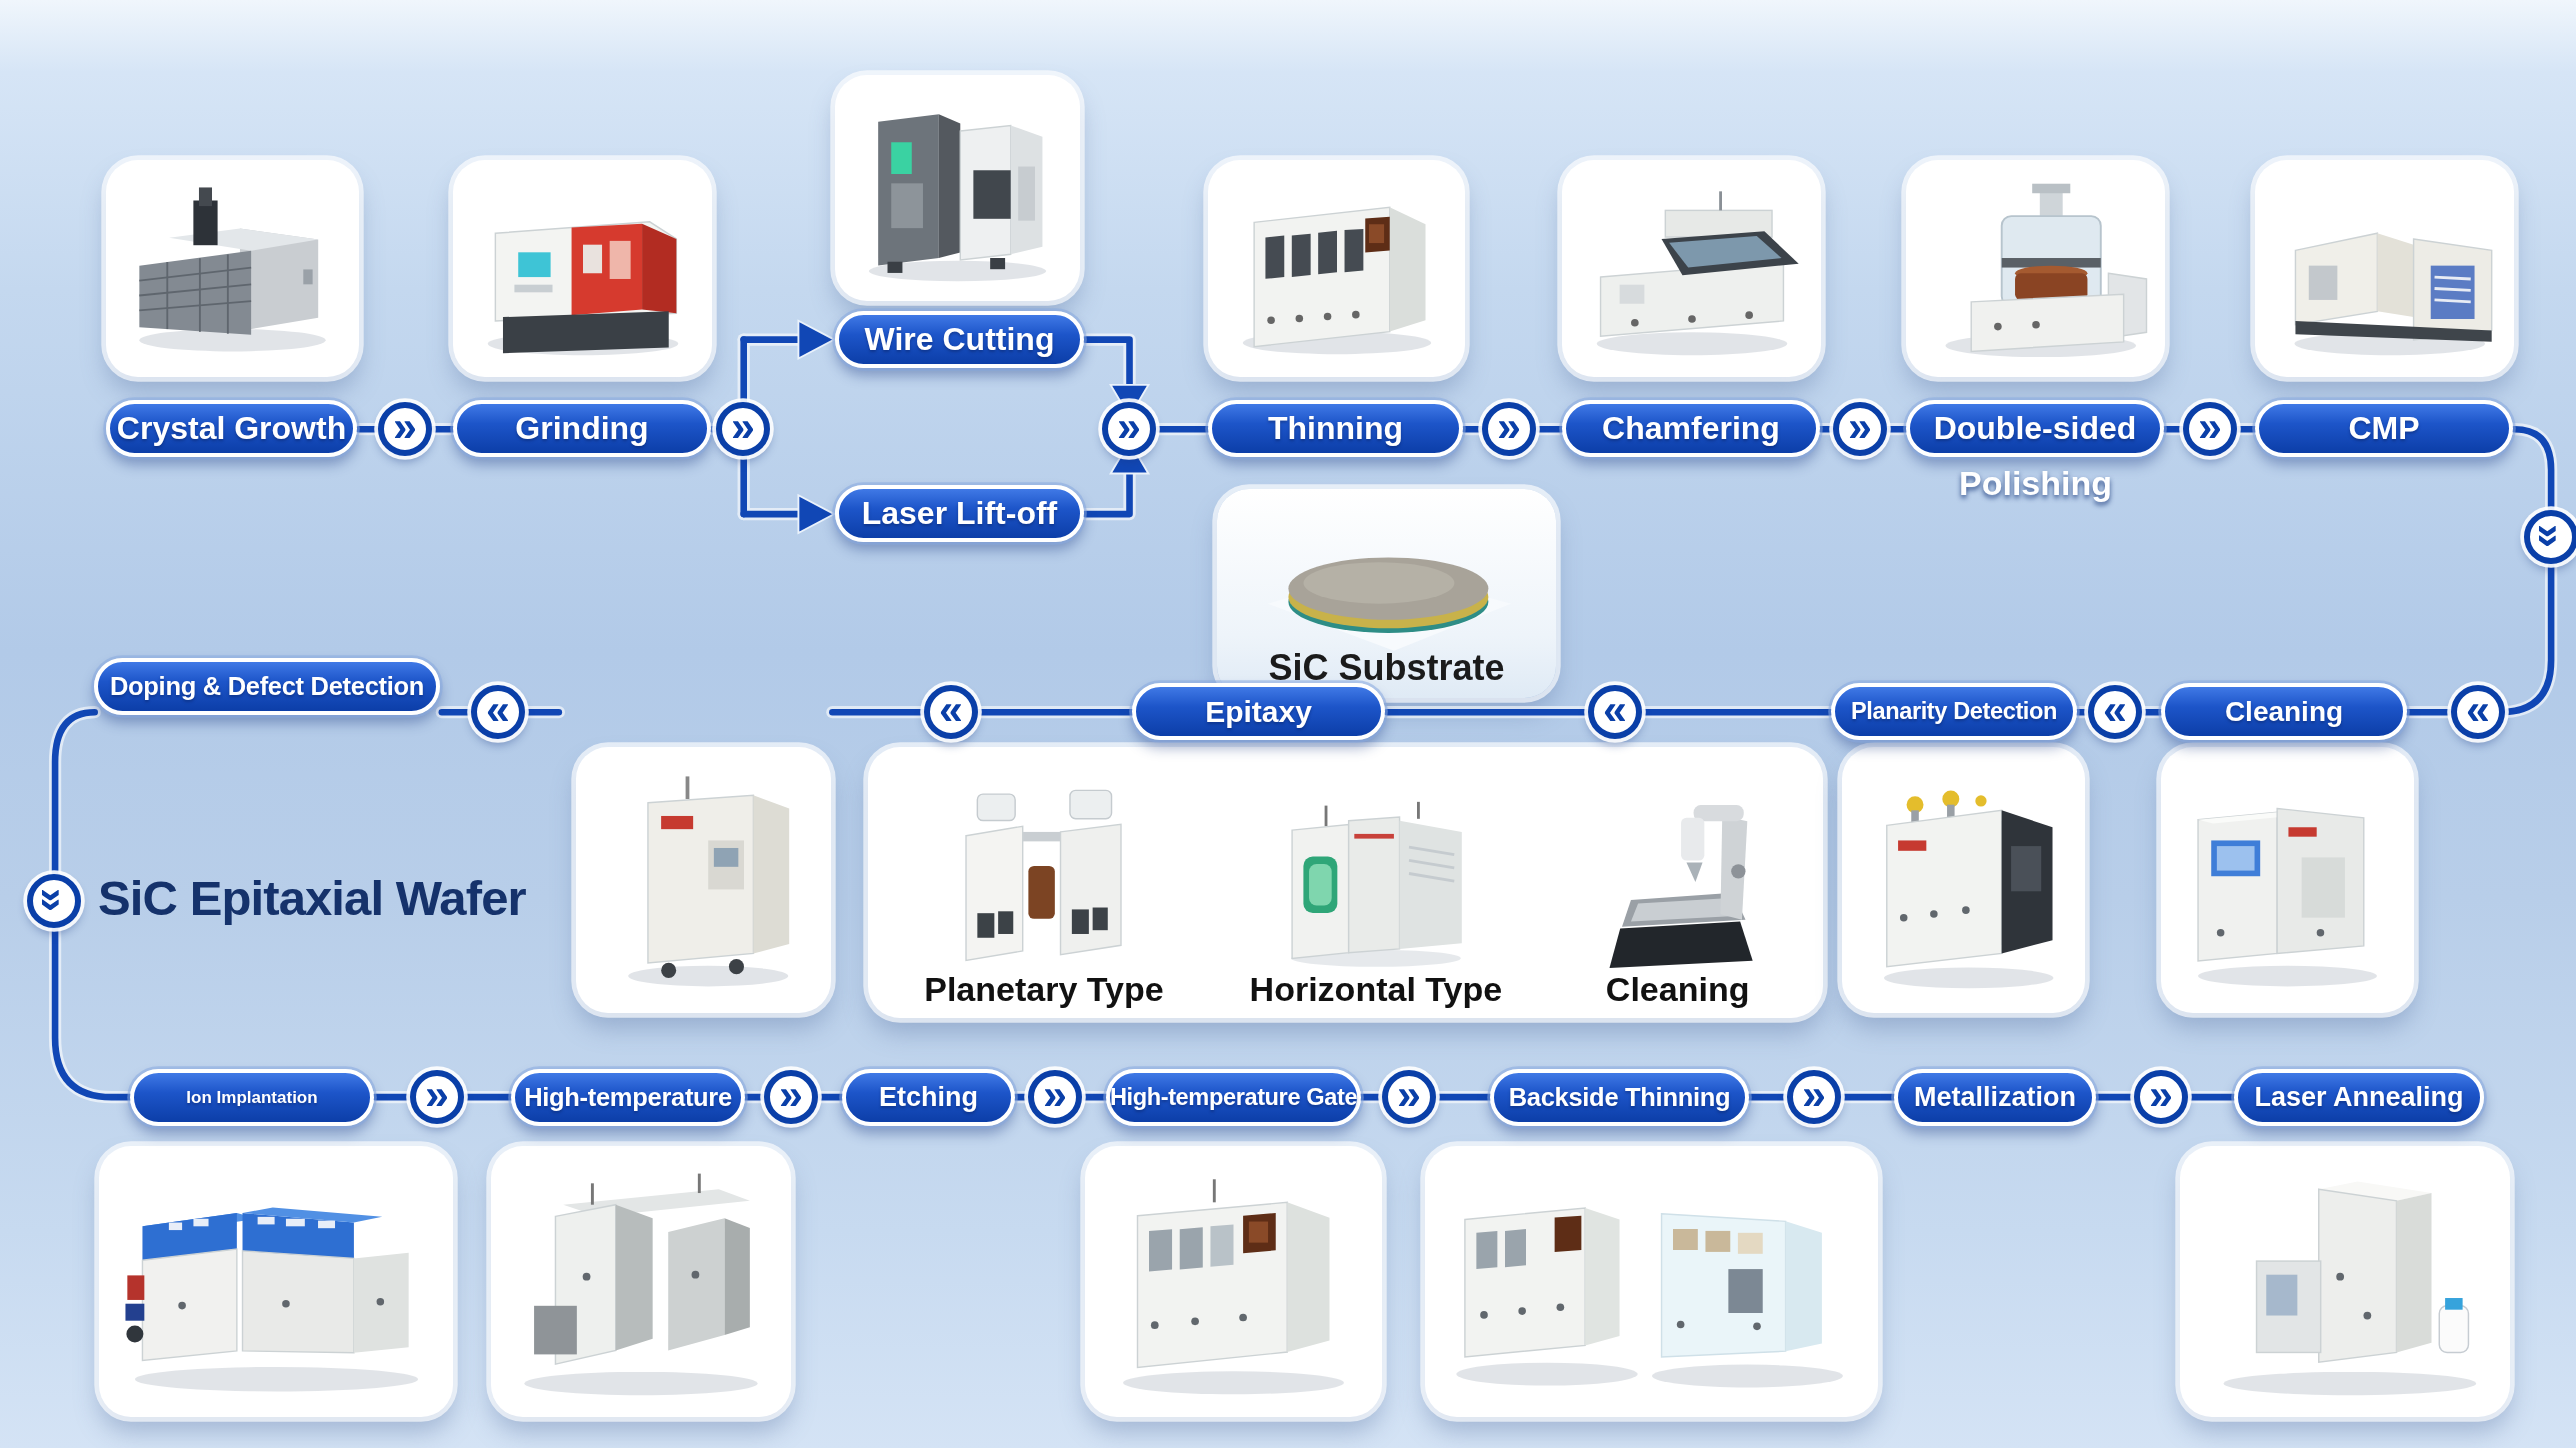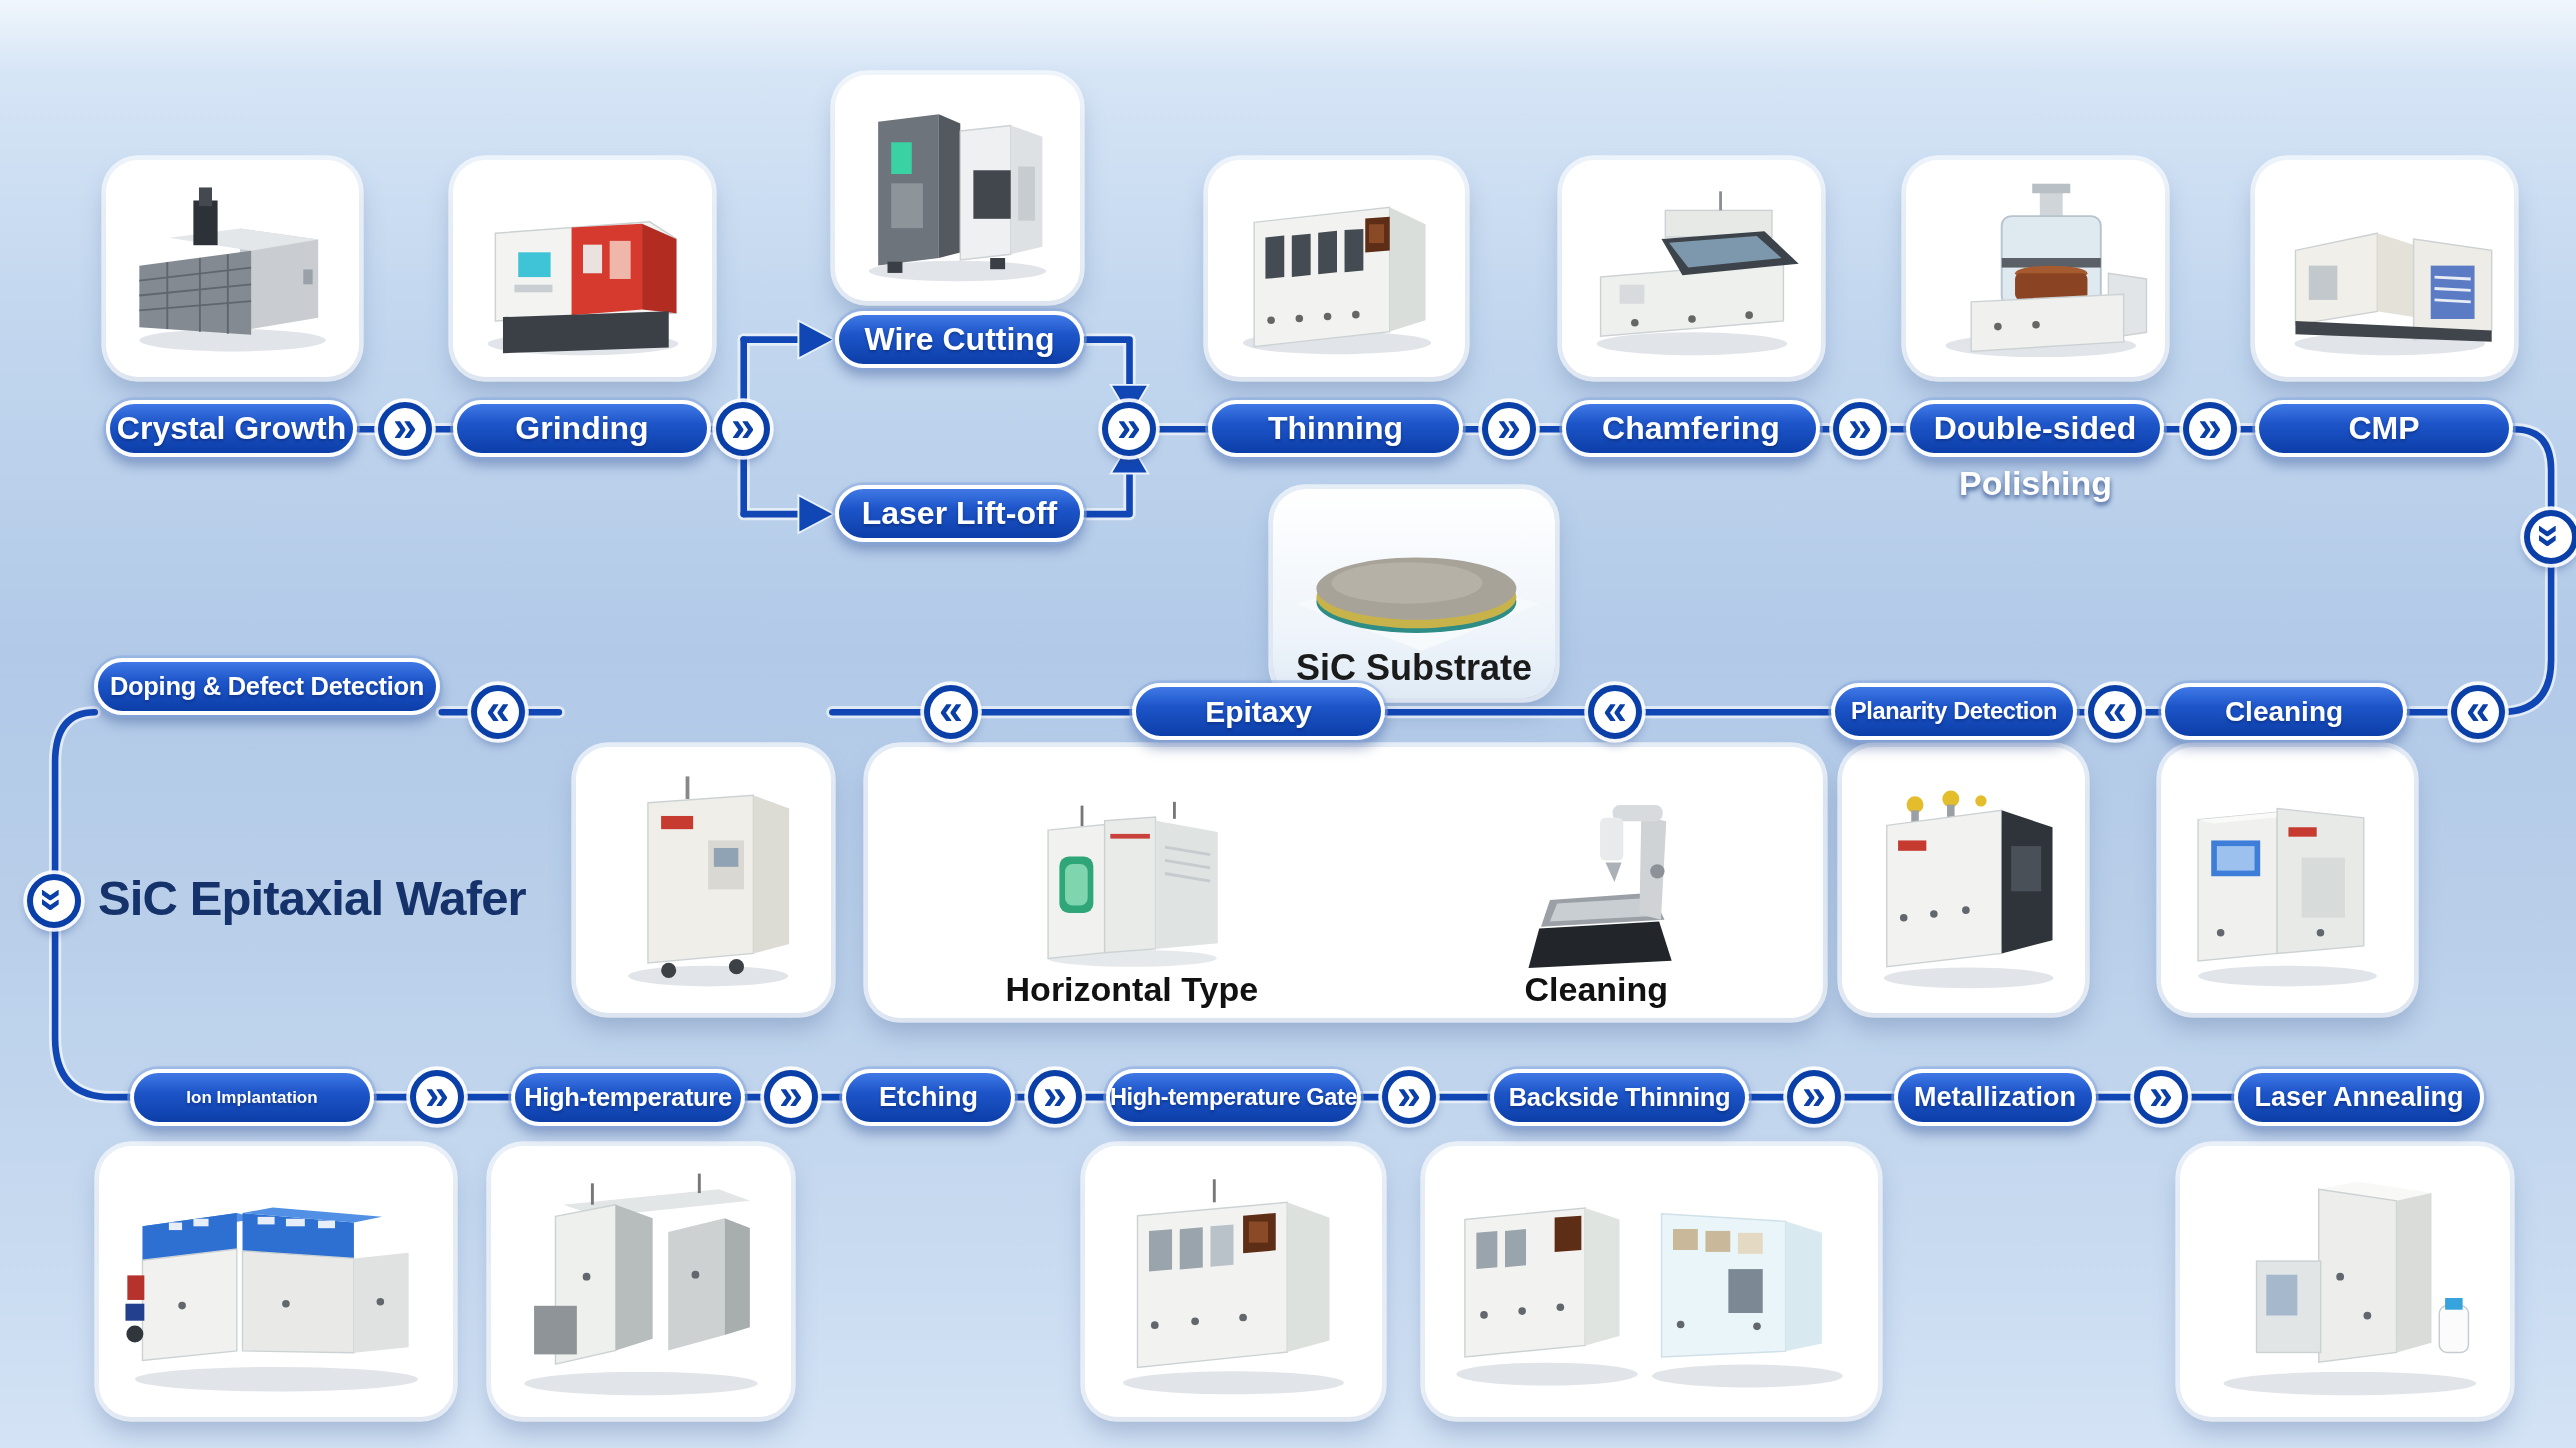--- a/index.html
+++ b/index.html
@@ -142,21 +142,21 @@
       <g stroke="#e8ecf4" stroke-width="3">
         <line x1="172" y1="104" x2="210" y2="106"></line>
           <line x1="172" y1="116" x2="210" y2="118"></line>
           <line x1="172" y1="128" x2="210" y2="130"></line>
       </g>
       <rect x="40" y="92" width="30" height="36" fill="#c3c8cc"></rect>
       <polygon points="26,150 232,160 232,172 26,164" fill="#3f454b"></polygon>
     </svg>
   </div>
 
-  <div class="card substrate-card" style="left:1273px;top:489px;width:282px;height:200px">
+  <div class="card substrate-card" style="left:1217px;top:489px;width:339px;height:200px">
     <svg class="m" viewBox="0 0 300 150" width="283" height="142">
       <polygon points="24,98 150,62 282,98 158,148" fill="#f7fafd"></polygon>
       <ellipse cx="152" cy="96" rx="106" ry="33" fill="#2e8d86"></ellipse>
       <ellipse cx="152" cy="91" rx="106" ry="33" fill="#c8b24a"></ellipse>
       <ellipse cx="152" cy="82" rx="106" ry="33" fill="#a8a399"></ellipse>
       <ellipse cx="142" cy="76" rx="80" ry="22" fill="#b5b1a6"></ellipse>
     </svg>
     <div class="caption">SiC Substrate</div>
   </div>
 
@@ -168,20 +168,35 @@
       <polygon points="168,30 206,44 206,188 168,198" fill="#dddcd4"></polygon>
       <rect x="70" y="52" width="34" height="14" fill="#c63a30"></rect>
       <rect x="120" y="78" width="38" height="52" fill="#d9d8d2"></rect>
       <rect x="126" y="86" width="26" height="20" fill="#8fa3b4"></rect>
       <circle cx="78" cy="216" r="8" fill="#3c4146"></circle>
         <circle cx="150" cy="212" r="8" fill="#3c4146"></circle>
     </svg>
   </div>
 
   <div class="card" style="left:868px;top:747px;width:929px;height:271px;align-items:flex-end;justify-content:space-around;padding:0 13.2px">
+    <div class="etype">
+      <svg class="m" viewBox="0 0 200 200" width="189" height="189">
+        <rect x="30" y="16" width="40" height="28" rx="6" fill="#eceff0" stroke="#c5cbcf" stroke-width="1.5"></rect>
+        <rect x="128" y="12" width="44" height="30" rx="6" fill="#eceff0" stroke="#c5cbcf" stroke-width="1.5"></rect>
+        <rect x="70" y="56" width="56" height="10" fill="#c9ced2"></rect>
+        <polygon points="18,60 78,50 78,182 18,192" fill="#f4f4f2" stroke="#ccd2d4" stroke-width="1.5"></polygon>
+        <rect x="30" y="142" width="18" height="26" fill="#3c4247"></rect>
+          <rect x="52" y="140" width="16" height="24" fill="#3c4247"></rect>
+        <rect x="84" y="92" width="28" height="56" rx="6" fill="#7c4423"></rect>
+        <polygon points="118,56 182,48 182,176 118,186" fill="#eff0ee" stroke="#ccd2d4" stroke-width="1.5"></polygon>
+        <rect x="130" y="138" width="18" height="26" fill="#3c4247"></rect>
+          <rect x="152" y="136" width="16" height="24" fill="#3c4247"></rect>
+      </svg>
+      <div class="caption">Planetary Type</div>
+    </div>
     <div class="etype">
       <svg class="m" viewBox="0 0 210 200" width="198" height="189">
         <ellipse cx="105" cy="190" rx="90" ry="9" fill="rgba(90,105,130,.15)"></ellipse>
         <line x1="52" y1="28" x2="52" y2="50" stroke="#777" stroke-width="3"></line>
         <line x1="150" y1="24" x2="150" y2="42" stroke="#777" stroke-width="3"></line>
         <polygon points="16,54 76,48 76,184 16,190" fill="#f1f2f0" stroke="#ccd2d4" stroke-width="1.5"></polygon>
         <rect x="28" y="82" width="36" height="60" rx="10" fill="#2fa678"></rect>
         <rect x="34" y="90" width="24" height="44" rx="8" fill="#7fd6ae"></rect>
         <polygon points="76,44 130,40 130,180 76,184" fill="#e9ebe9" stroke="#ccd2d4" stroke-width="1.5"></polygon>
         <rect x="82" y="58" width="42" height="5" fill="#c8413a"></rect>

